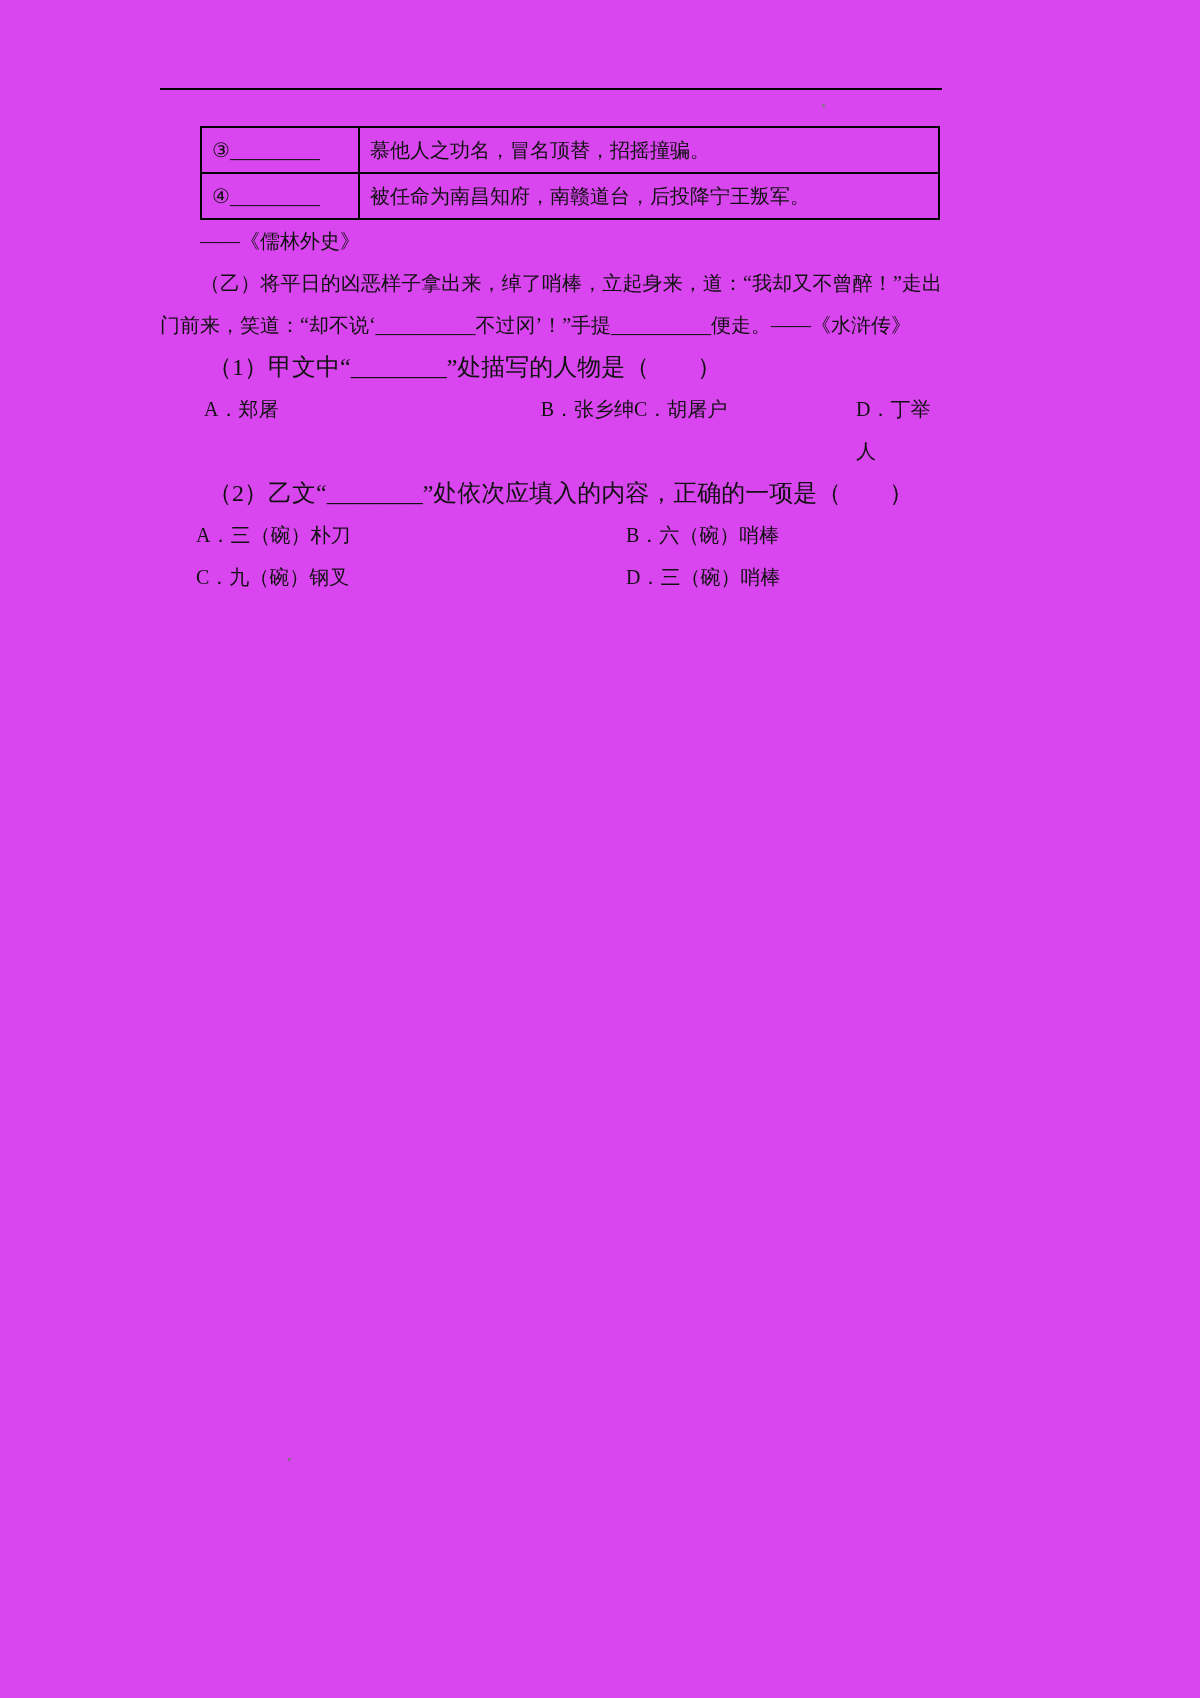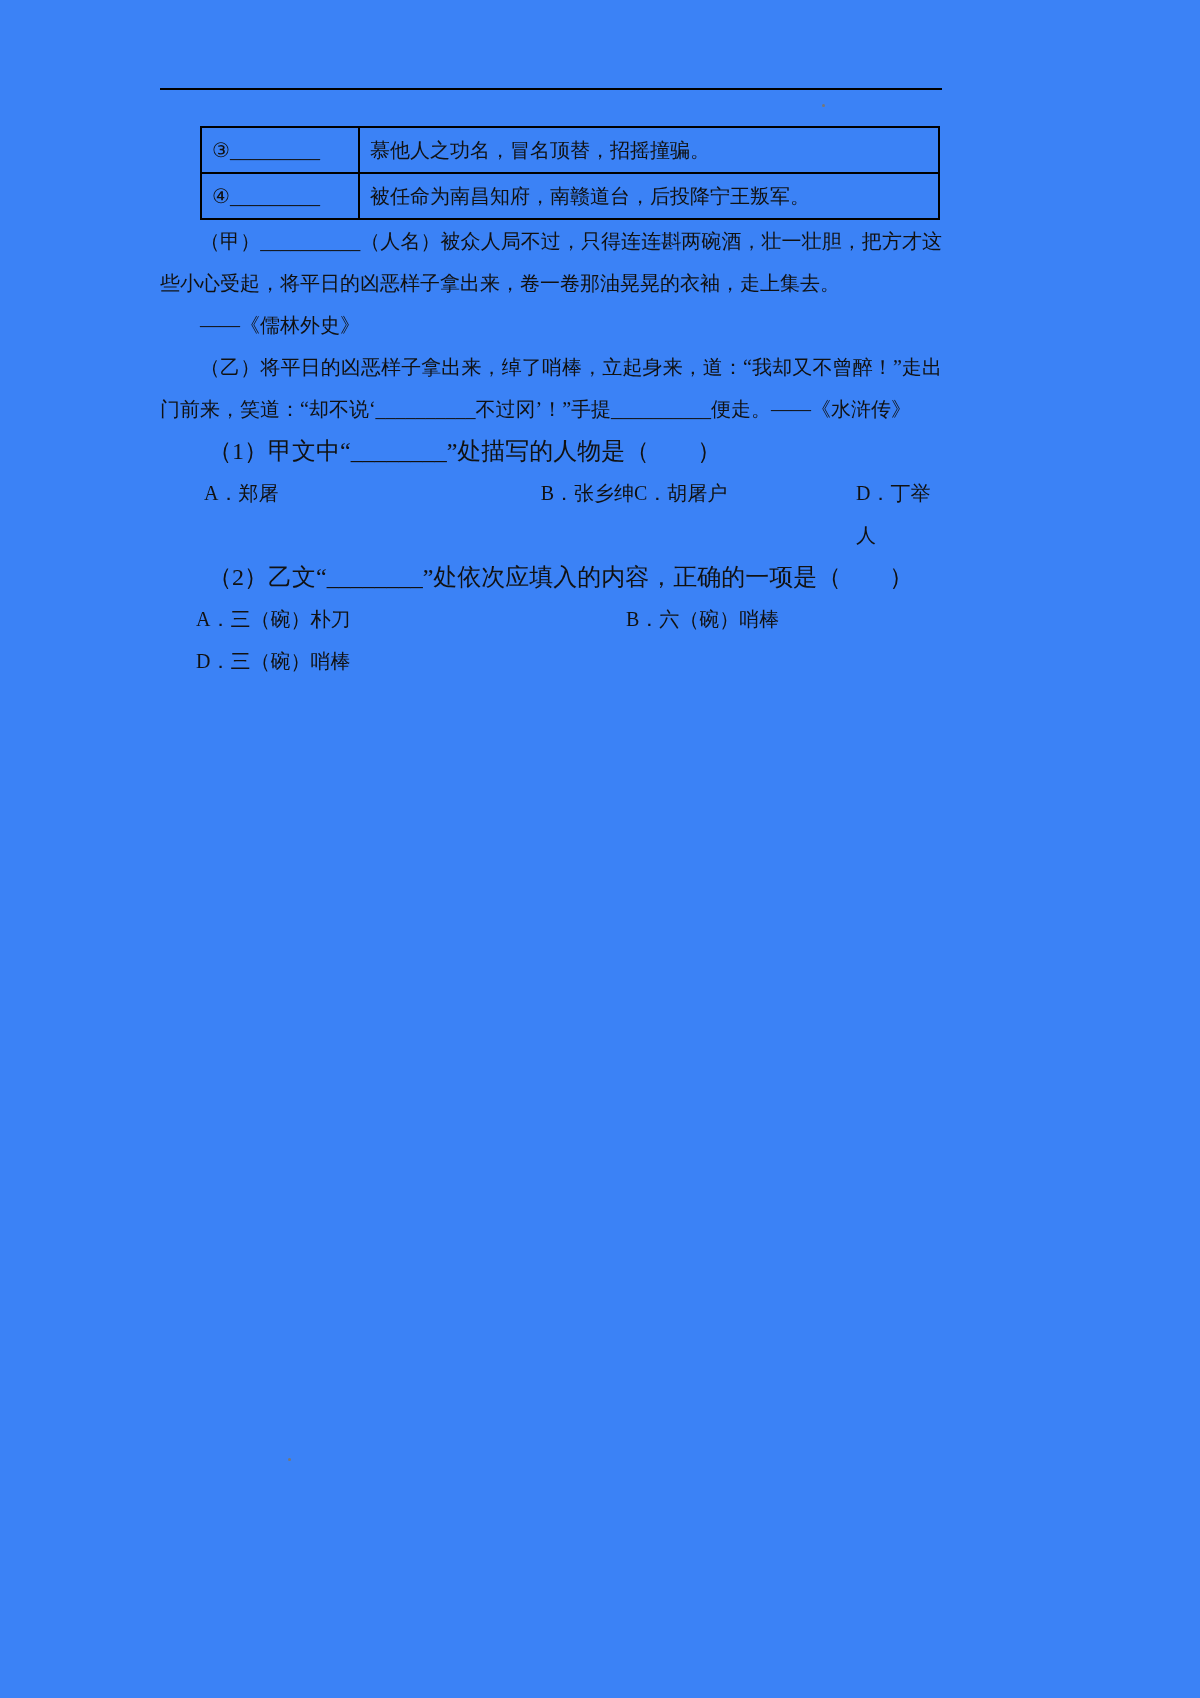--- a/index.html
+++ b/index.html
@@ -9,21 +9,21 @@
     height: 1698px;
     position: relative;
     font-family: "Liberation Serif", "DejaVu Serif", serif;
     color: #111111;
   }
   .page {
     position: absolute;
     top: 0; left: 0;
     width: 1200px;
     height: 1698px;
-    background: #3b82f6;
+    background: #d946ef;
     overflow: hidden;
   }
   .content {
     position: absolute;
     left: 160px;
     top: 88px;
     width: 782px;
   }
   .top-rule {
     width: 782px;
@@ -112,21 +112,20 @@
           <td class="col-desc">慕他人之功名，冒名顶替，招摇撞骗。</td>
         </tr>
         <tr>
           <td class="col-blank">④_________</td>
           <td class="col-desc">被任命为南昌知府，南赣道台，后投降宁王叛军。</td>
         </tr>
       </tbody>
     </table>
 
 
-    <div class="para">（甲）__________（人名）被众人局不过，只得连连斟两碗酒，壮一壮胆，把方才这些小心受起，将平日的凶恶样子拿出来，卷一卷那油晃晃的衣袖，走上集去。</div>
 
     <div class="para">——《儒林外史》</div>
 
     <div class="para">（乙）将平日的凶恶样子拿出来，绰了哨棒，立起身来，道：“我却又不曾醉！”走出门前来，笑道：“却不说‘__________不过冈’！”手提__________便走。——《水浒传》</div>
 
     <div class="stem">（1）甲文中“________”处描写的人物是（　　）</div>
 
     <div class="options-4">
       <span class="opt">A．郑屠</span>
       <span class="opt">B．张乡绅</span>
@@ -135,17 +134,18 @@
     </div>
 
     <div class="stem">（2）乙文“________”处依次应填入的内容，正确的一项是（　　）</div>
 
     <div class="options-2">
       <span class="opt">A．三（碗）朴刀</span>
       <span class="opt">B．六（碗）哨棒</span>
     </div>
 
     <div class="options-2">
+      <span class="opt">C．九（碗）钢叉</span>
       <span class="opt">D．三（碗）哨棒</span>
     </div>
 
   </div>
 </div>
 
 </body></html>

